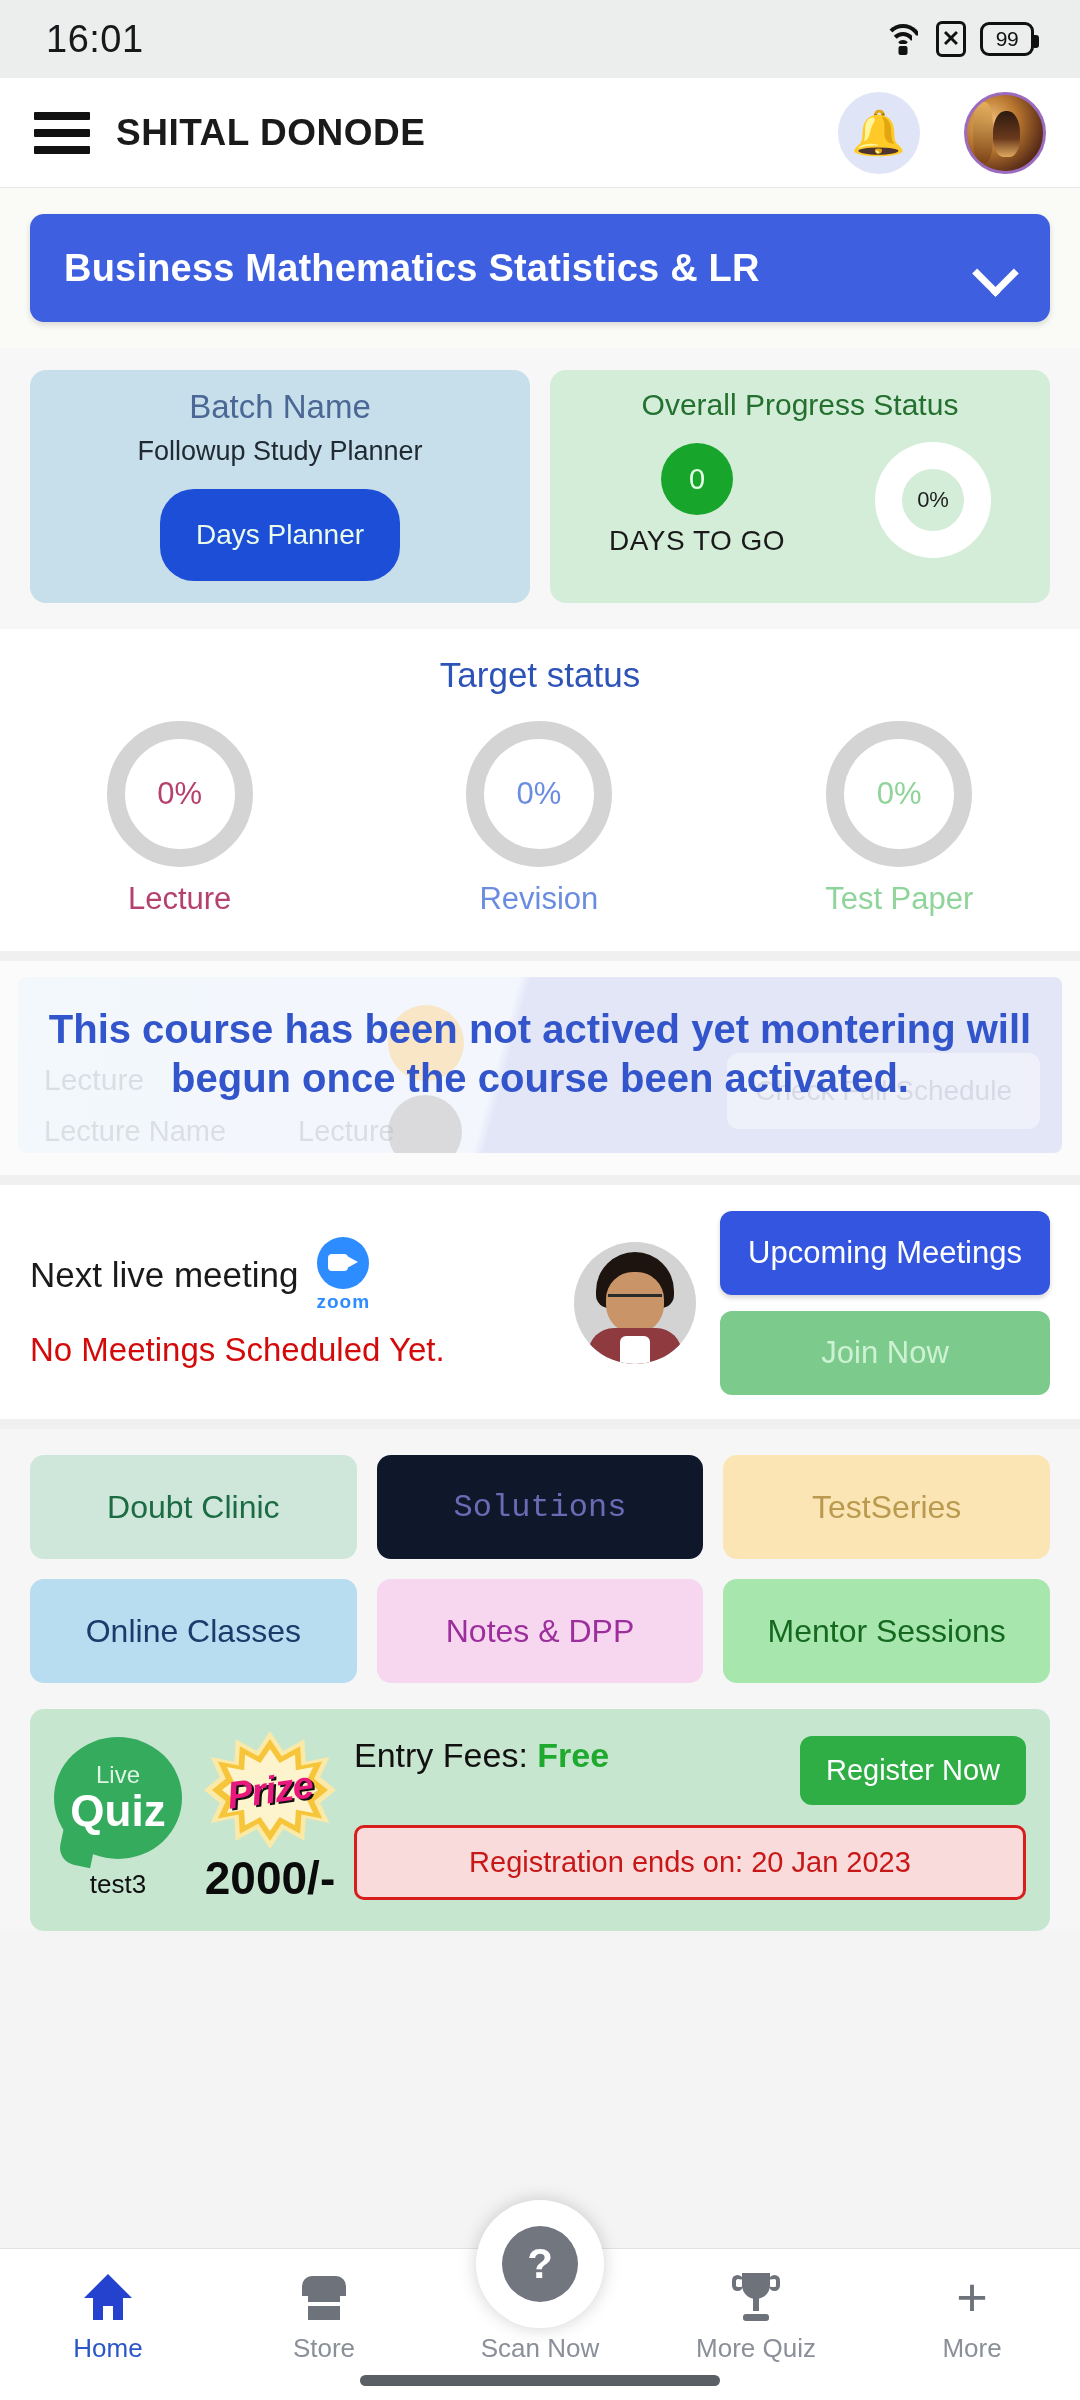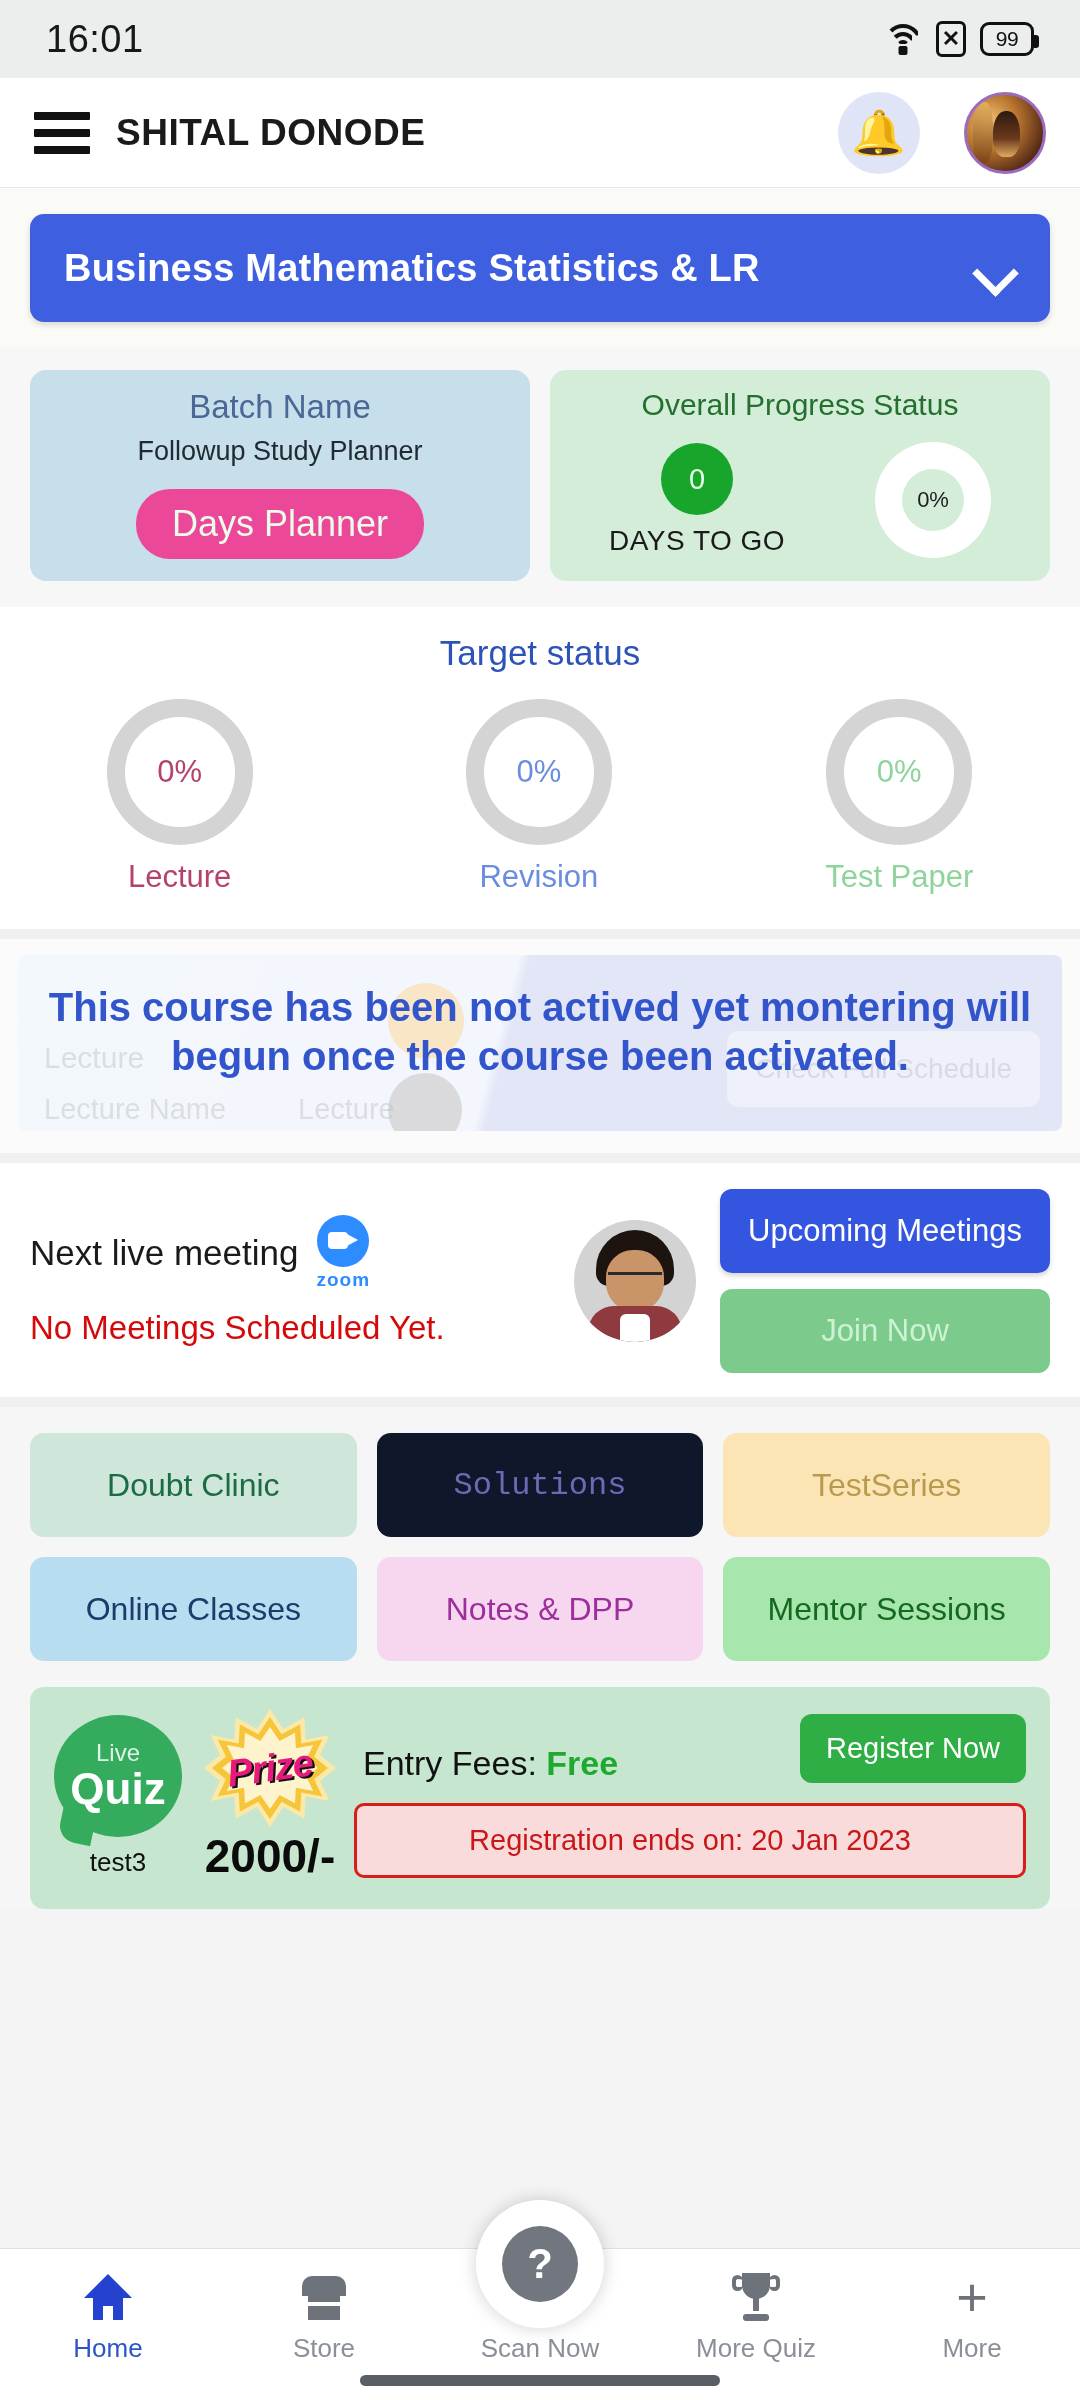--- a/index.html
+++ b/index.html
@@ -85,22 +85,22 @@
     width: 26px; height: 26px; border-right: 7px solid #fff; border-bottom: 7px solid #fff;
     transform: rotate(45deg); }
 
   
   .two-cards { display: flex; gap: 20px; padding: 22px 30px 26px; background: #f7f7f7; }
   .card { border-radius: 16px; flex: 1; padding: 18px 14px 22px; text-align: center; }
   .card-batch { background: #c7dfea; }
   .batch-title { font-size: 33px; color: #4a6795; margin-bottom: 10px; }
   .batch-sub { font-size: 27px; color: #202a33; margin-bottom: 22px; }
   .pill-green {
-    display: inline-block; background: #ec4899; color: #eafbea;
-    font-size: 36px; padding: 14px 36px; border-radius: 34px;
+    display: inline-block; background: #1d4ed8; color: #eafbea;
+    font-size: 28px; padding: 30px 36px; border-radius: 34px;
   }
   .card-prog { background: #d3edd8; }
   .prog-title { font-size: 30px; color: #23702f; margin-bottom: 14px; }
   .prog-row { display: flex; align-items: center; justify-content: space-around; padding-top: 6px; }
   .days-col { text-align: center; }
   .days-circle {
     width: 72px; height: 72px; border-radius: 50%; background: #18a52b;
     color: #e6ffe6; font-size: 29px; display: flex; align-items: center;
     justify-content: center; margin: 0 auto 10px;
   }
@@ -225,21 +225,21 @@
   }
   .starburst .sb2 { inset: 8px; background: #f7c53a;
     clip-path: polygon(50% 0%,60% 17%,76% 7%,77% 26%,95% 22%,88% 39%,100% 50%,88% 61%,95% 78%,77% 74%,76% 93%,60% 83%,50% 100%,40% 83%,24% 93%,23% 74%,5% 78%,12% 61%,0% 50%,12% 39%,5% 22%,23% 26%,24% 7%,40% 17%); }
   .starburst .sb3 { inset: 18px; background: #fdf3cc;
     clip-path: polygon(50% 0%,60% 17%,76% 7%,77% 26%,95% 22%,88% 39%,100% 50%,88% 61%,95% 78%,77% 74%,76% 93%,60% 83%,50% 100%,40% 83%,24% 93%,23% 74%,5% 78%,12% 61%,0% 50%,12% 39%,5% 22%,23% 26%,24% 7%,40% 17%); }
   .prize-word { position: relative; z-index: 3; font-size: 38px; font-weight: bold;
     color: #e8197d; font-style: italic; transform: rotate(-8deg);
     text-shadow: 2px 2px 0 #111; letter-spacing: -1px; }
   .prize-amt { font-size: 46px; font-weight: bold; color: #0b0b0b; margin-top: 2px; }
   .quiz-right { flex: 1; }
-  .quiz-row1 { display: flex; align-items: flex-end; justify-content: space-between; gap: 16px; margin-bottom: 20px; margin-left: 9px; }
+  .quiz-row1 { display: flex; align-items: flex-start; justify-content: space-between; gap: 16px; margin-bottom: 20px; }
   .entry { font-size: 34px; color: #111; }
   .entry b { color: #1faa2f; font-weight: bold; }
   .btn-register { background: #2fae46; color: #fff; font-size: 29px;
     border-radius: 12px; padding: 18px 26px; white-space: nowrap; }
   .reg-ends { border: 3px solid #d81d1d; background: #fadbdb; color: #c81717;
     font-size: 29px; border-radius: 10px; padding: 18px 14px; text-align: center; }
 
   
   .bottomnav {
     position: absolute; bottom: 0; left: 0; right: 0; height: 152px; background: #fff;

